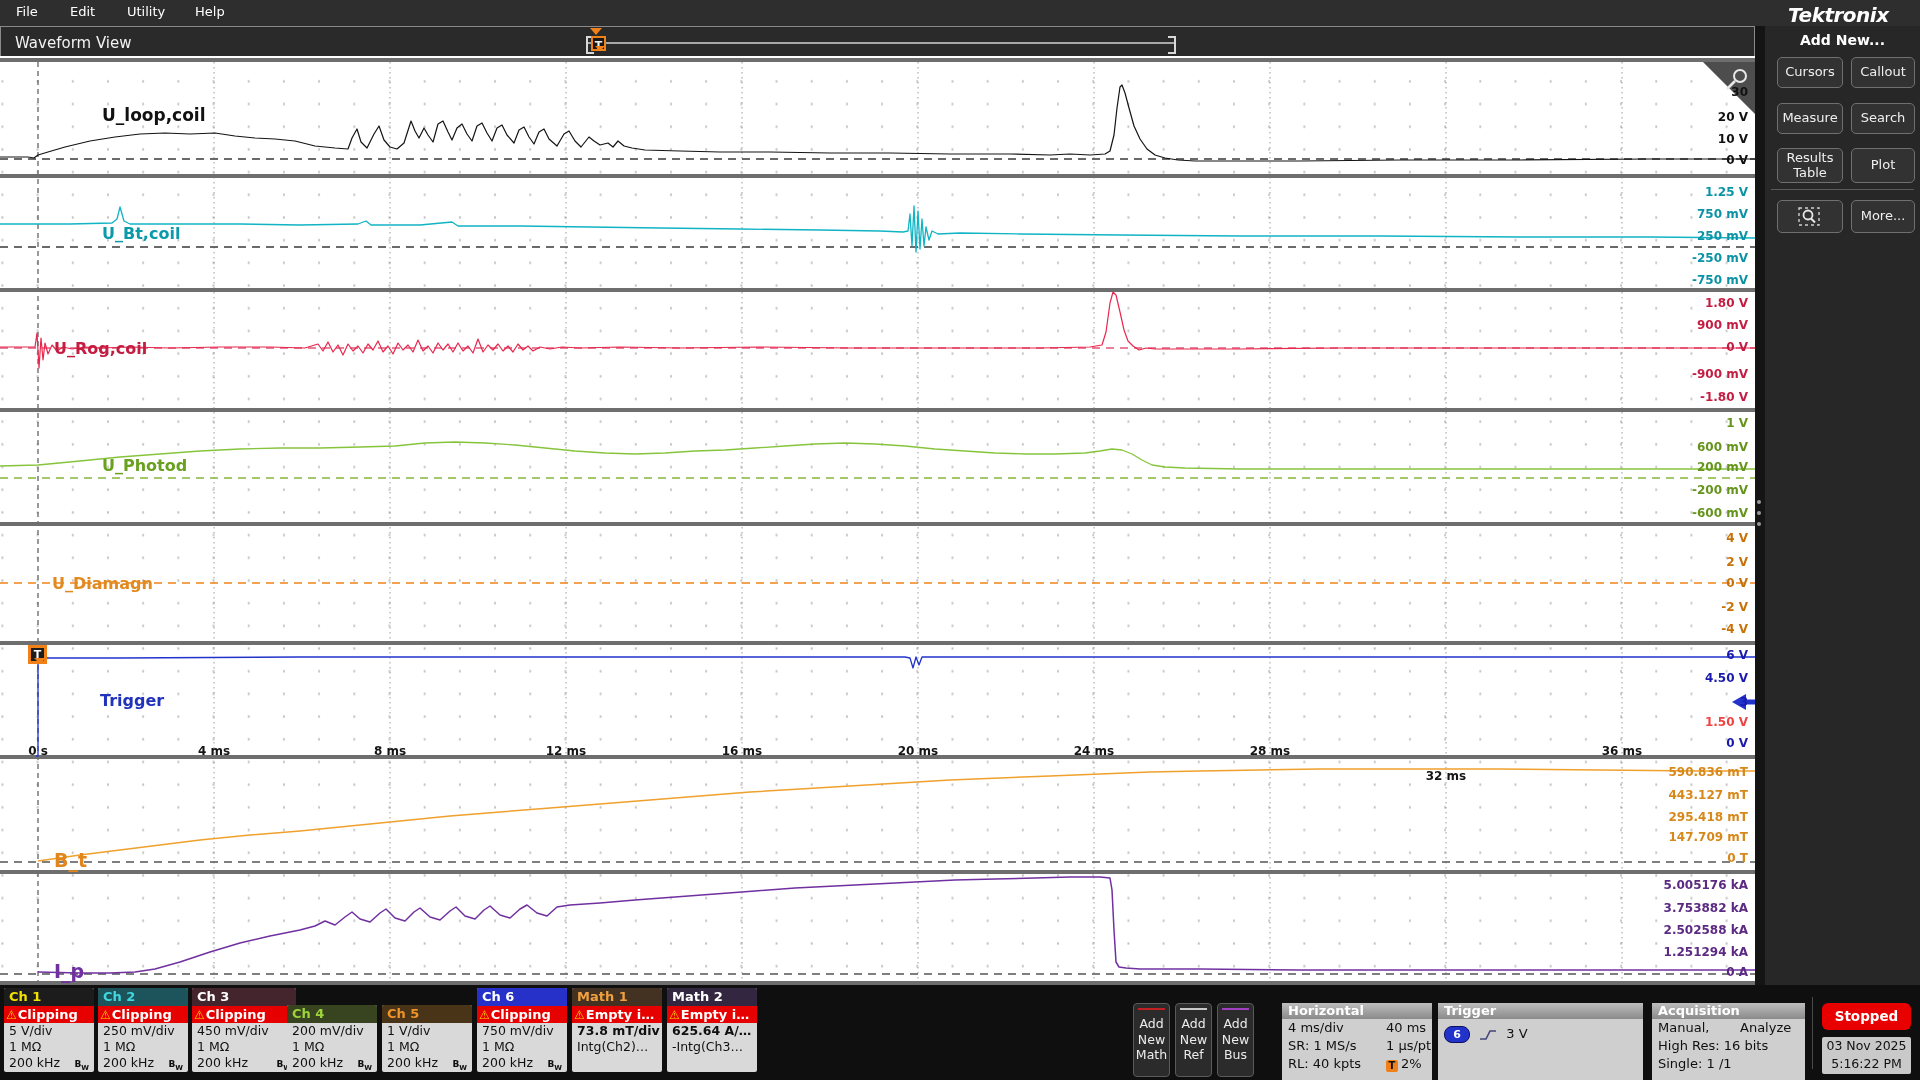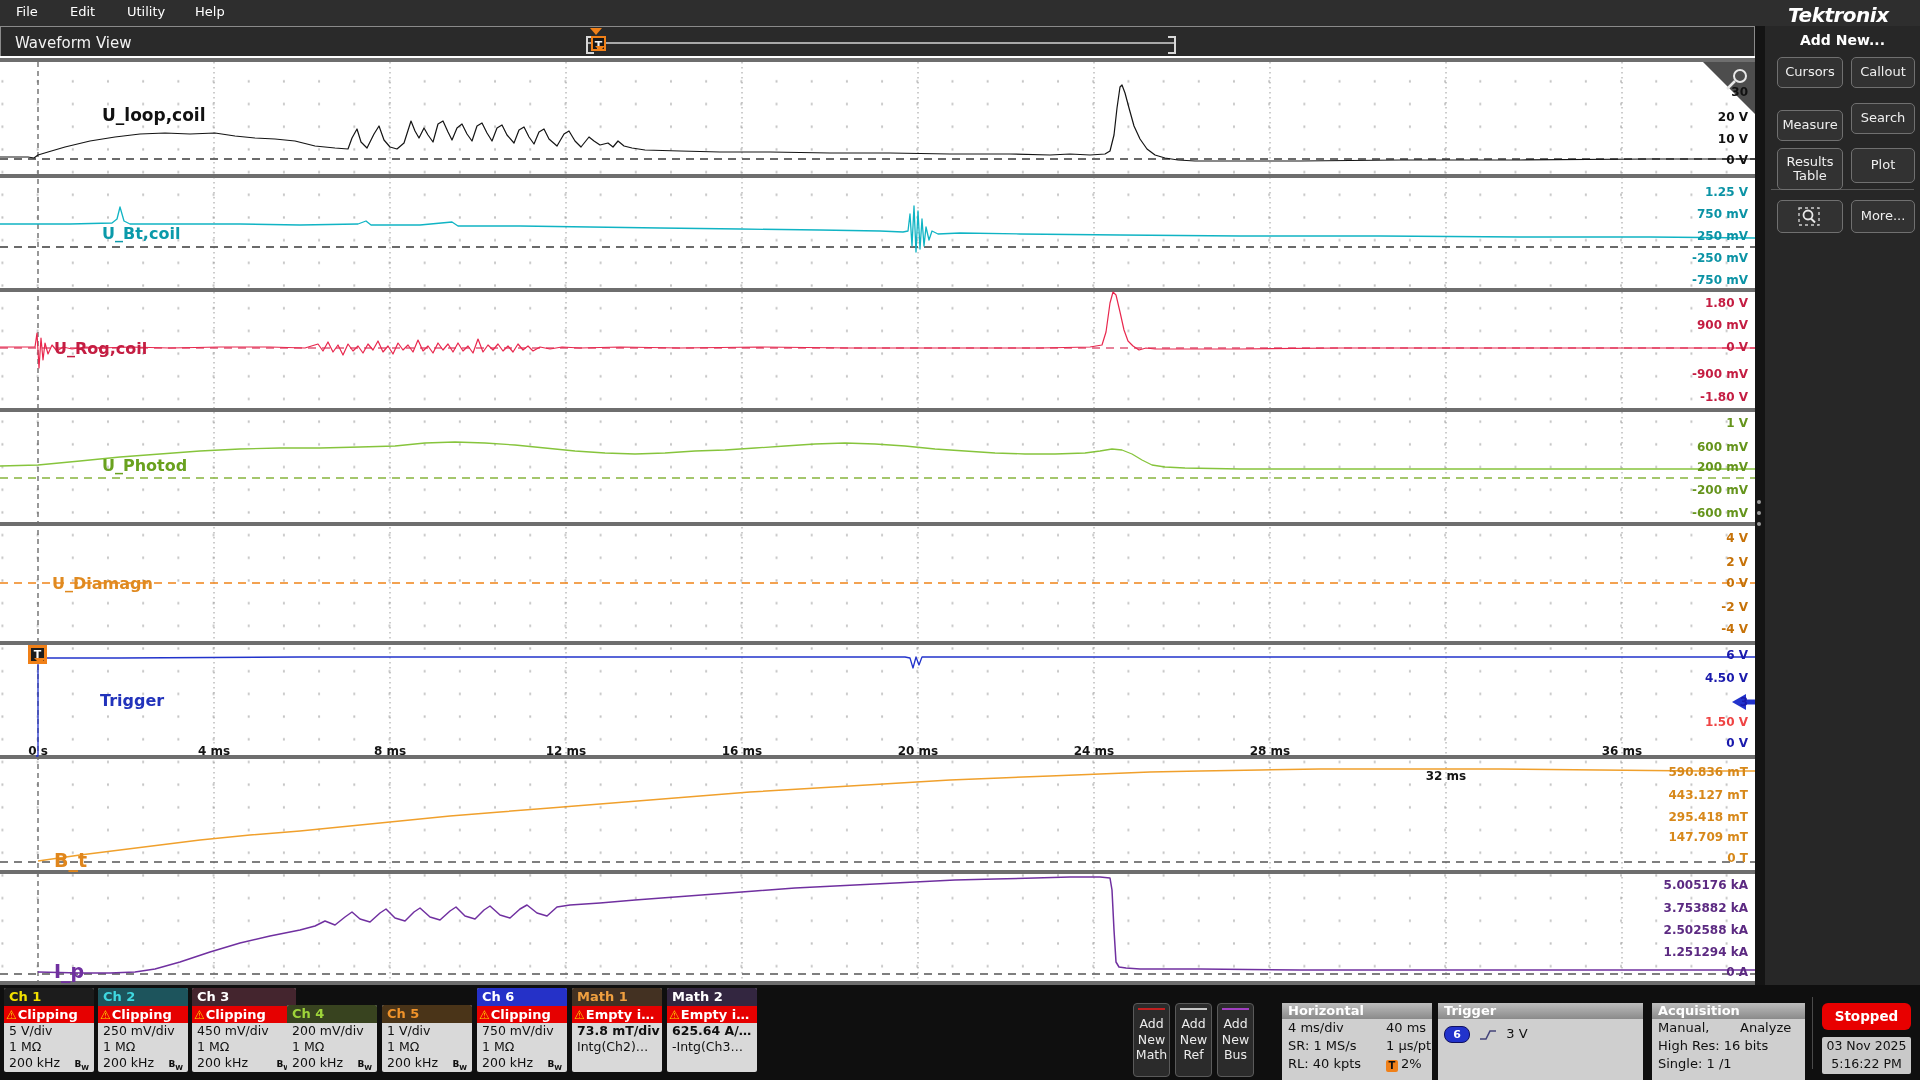--- a/index.html
+++ b/index.html
@@ -252,23 +252,23 @@
     <i></i>
     <i></i>
     <i></i>
   </div>
 
 <div class="abs" id="sidebar">
   <div id="sb-head">Add New...</div>
   <div id="sb-div"></div>
 <div class="sb-btn" style="left: 12px; top: 31px; width: 66px; height: 31px;">Cursors</div>
     <div class="sb-btn" style="left: 86px; top: 31px; width: 64px; height: 31px;">Callout</div>
-    <div class="sb-btn" style="left: 12px; top: 77px; width: 66px; height: 31px; margin-top: 7px;">Measure</div>
+    <div class="sb-btn" style="left: 12px; top: 77px; width: 66px; height: 31px;">Measure</div>
     <div class="sb-btn" style="left: 86px; top: 77px; width: 64px; height: 31px;">Search</div>
-    <div class="sb-btn" style="left: 12px; top: 122px; width: 66px; height: 42px;">Results
+    <div class="sb-btn" style="left: 12px; top: 122px; width: 66px; height: 35px;">Results
 Table</div>
     <div class="sb-btn" style="left: 86px; top: 122px; width: 64px; height: 35px;">Plot</div>
     <div class="sb-btn" style="left: 12px; top: 174px; width: 66px; height: 33px;"><svg width="26" height="22">
         <rect x="2" y="2" width="20" height="17" fill="none" stroke="#cfcfcf" stroke-width="1.4" stroke-dasharray="3 3"></rect>
         <circle cx="11" cy="9" r="4.5" fill="none" stroke="#e8e8e8" stroke-width="1.8"></circle>
         <line x1="14" y1="12.5" x2="18" y2="16.5" stroke="#e8e8e8" stroke-width="2"></line>
       </svg></div>
     <div class="sb-btn" style="left: 86px; top: 174px; width: 64px; height: 33px;">More...</div>
   </div>
 

